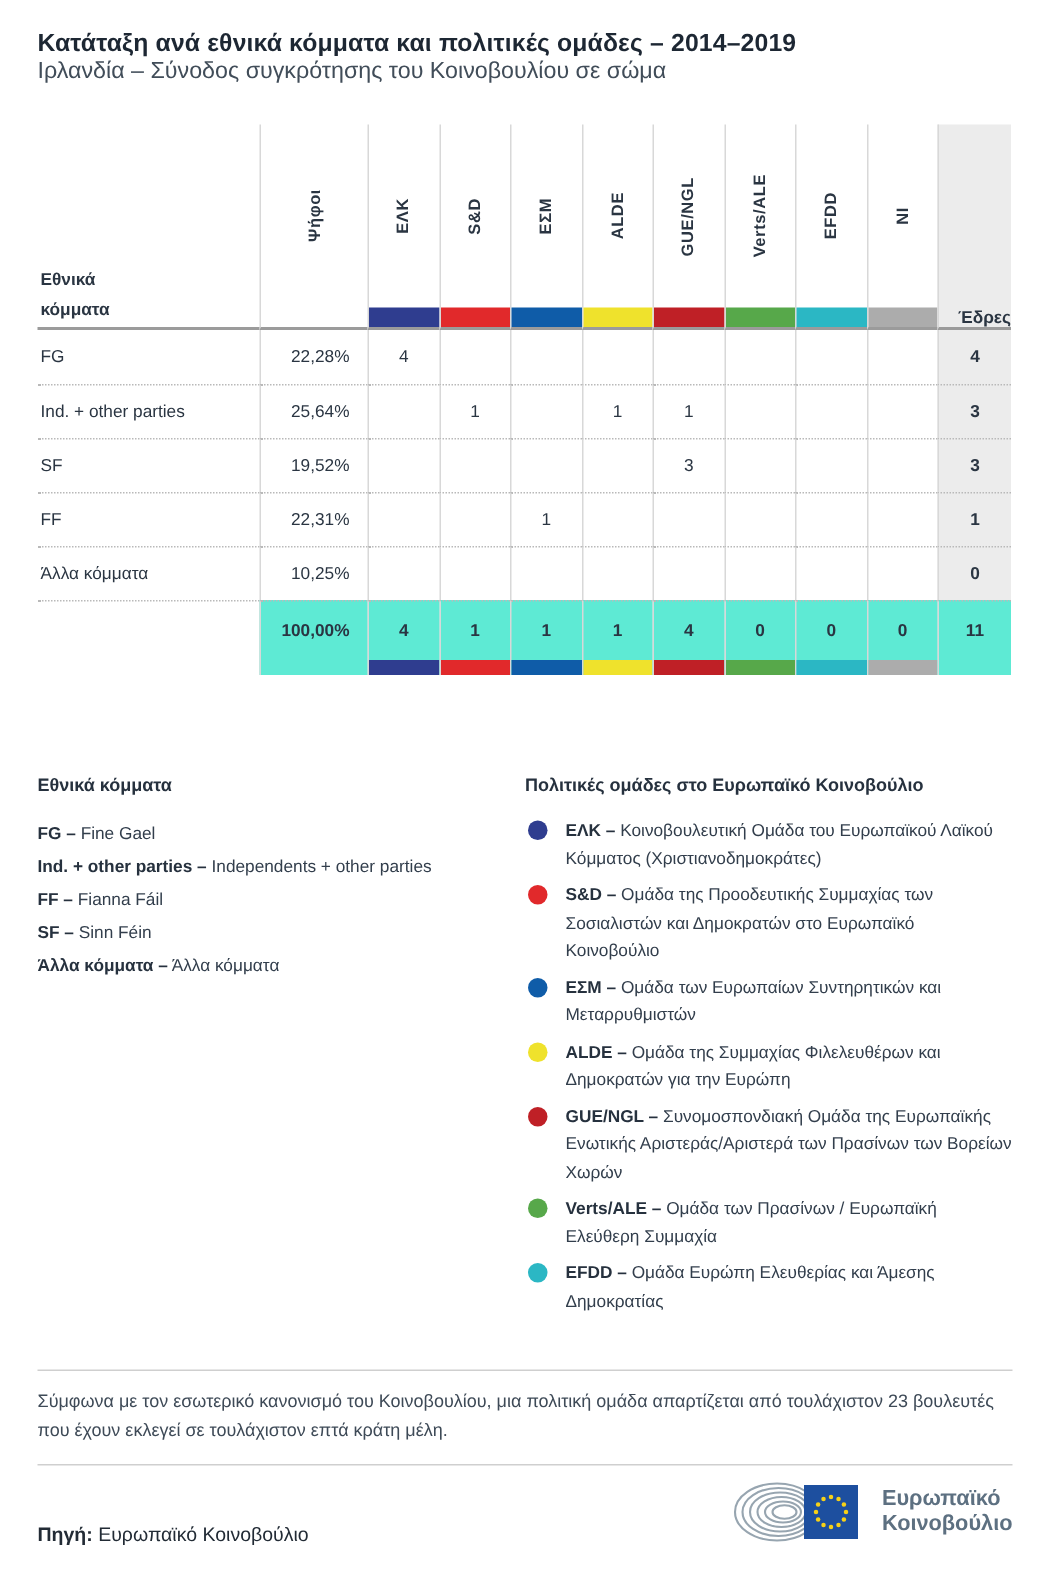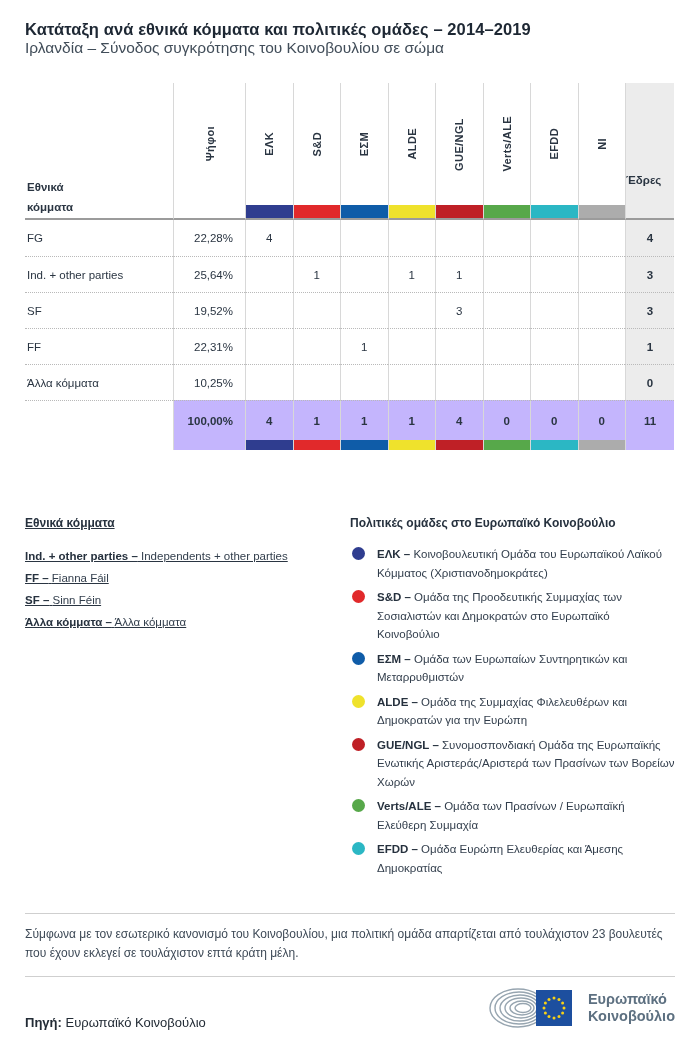--- a/index.html
+++ b/index.html
@@ -26,36 +26,36 @@
   .rt { border-top:1px dotted #b9b9b9; }
 
   .h { display:flex; flex-direction:column; border-bottom:2px solid #9b9b9b; }
   .h .vwrap { flex:1; display:flex; align-items:center; justify-content:center; }
   .vlabel {
     writing-mode:vertical-rl; transform:rotate(180deg);
     font-weight:700; font-size:11px; letter-spacing:.4px; color:#2a3542;
   }
   .h .bar { height:13px; width:100%; }
   .hfirst { justify-content:flex-end; padding:0 0 1px 2px; font-weight:700; font-size:11.5px; line-height:20px; }
-  .hseats { background:#ececec; align-items:flex-start; justify-content:flex-end; padding-bottom:32px; font-weight:700; }
+  .hseats { background:#ececec; align-items:flex-end; justify-content:flex-end; padding-bottom:0; font-weight:700; }
 
   .d { display:flex; align-items:center; }
   .party { font-weight:400; padding-left:2px; }
   .votes { justify-content:flex-end; padding-right:12px; }
   .val { justify-content:center; }
   .seats { justify-content:center; font-weight:700; background:#ececec; }
 
-  .tot { background:#c4b5fd; font-weight:700; display:flex; flex-direction:column; }
+  .tot { background:#5eead4; font-weight:700; display:flex; flex-direction:column; }
   .tot .tnum { flex:1; display:flex; align-items:center; justify-content:center; }
   .tot.tvotes .tnum { justify-content:flex-end; padding-right:12px; }
   .tot .bar { height:10px; width:100%; }
 
   
   .legends { display:flex; margin-top:66px; }
-  .leg-left { width:325px; flex:none;text-decoration:underline; }
+  .leg-left { width:325px; flex:none; }
   .leg-right { flex:1; }
   .leg-title { font-size:12px; font-weight:700; color:#26313e; margin-bottom:15px; }
   .leg-left .item { font-size:11.5px; line-height:22px; color:#323e4c; }
   .leg-left .item b, .leg-right .item b { color:#26313e; }
   .leg-right .item { display:flex; margin-bottom:6px; }
   .bullet { width:13px; height:13px; border-radius:50%; flex:none; margin:2px 12px 0 2px; }
   .leg-right .txt { font-size:11.5px; line-height:18.5px; color:#323e4c; }
 
   
   .footnote {
@@ -238,20 +238,21 @@
   </div>
   <div class="cell rt tot">
     <span class="tnum">11</span>
       <span class="bar"></span>
   </div>
 </div>
 
 <div class="legends">
   <div class="leg-left">
     <div class="leg-title">Εθνικά κόμματα</div>
+    <div class="item"><b>FG –</b> <span>Fine Gael</span></div>
     <div class="item"><b>Ind. + other parties –</b> <span>Independents + other parties</span></div>
     <div class="item"><b>FF –</b> <span>Fianna Fáil</span></div>
     <div class="item"><b>SF –</b> <span>Sinn Féin</span></div>
     <div class="item"><b>Άλλα κόμματα –</b> <span>Άλλα κόμματα</span></div>
   </div>
   <div class="leg-right">
     <div class="leg-title">Πολιτικές ομάδες στο Ευρωπαϊκό Κοινοβούλιο</div>
     <div class="item">
       <span class="bullet" style="background-color: rgb(47, 61, 143);"></span>
       <span class="txt"><b>ΕΛΚ –</b> <span>Κοινοβουλευτική Ομάδα του Ευρωπαϊκού Λαϊκού Κόμματος (Χριστιανοδημοκράτες)</span></span>

